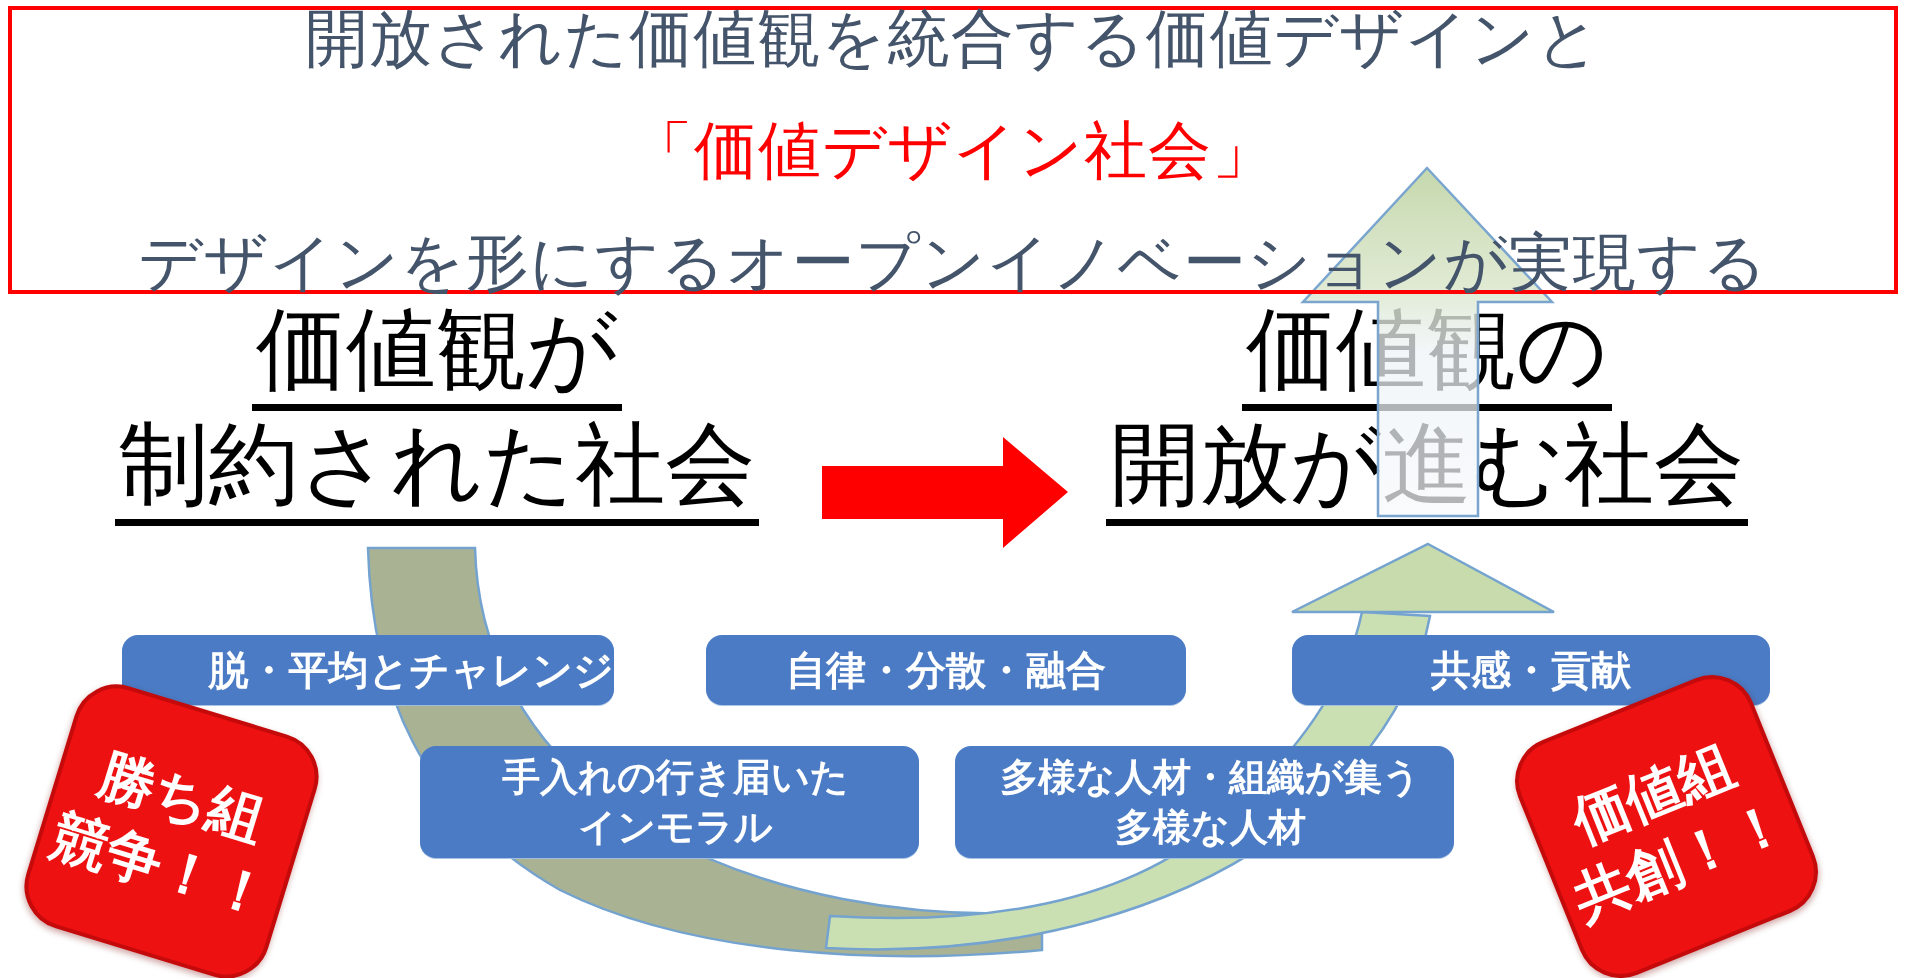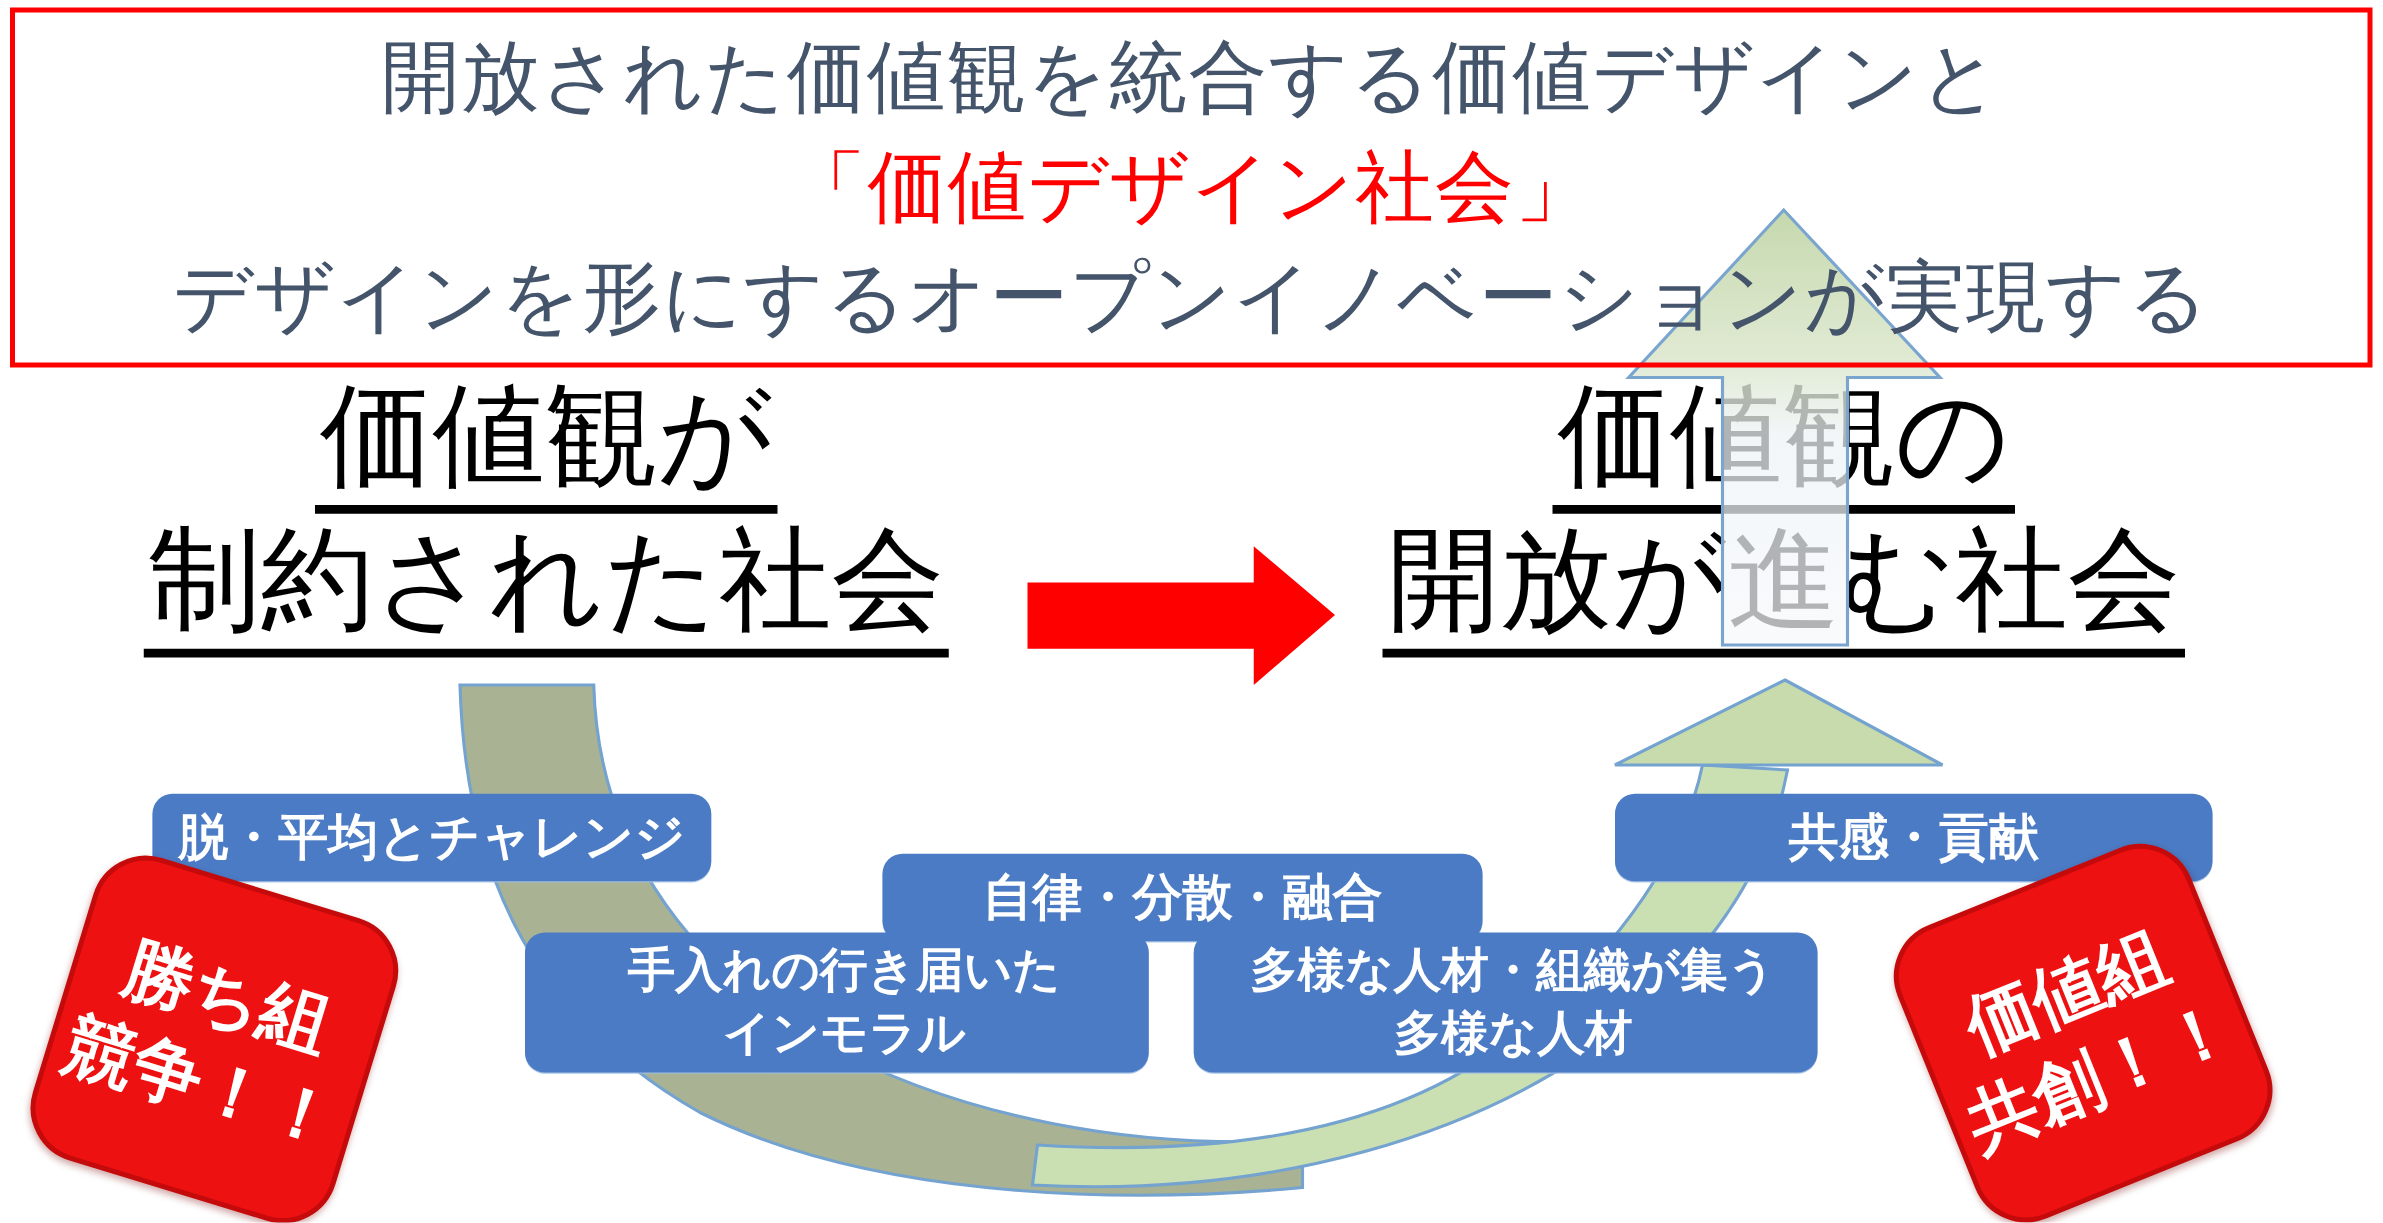--- a/index.html
+++ b/index.html
@@ -7,21 +7,21 @@
     width:1906px;height:978px;position:relative;overflow:hidden;
     background:#ffffff;
     font-family:"Liberation Sans","DejaVu Sans",sans-serif;
   }
   
   .title-box{
     position:absolute;left:8px;top:6px;width:1882px;height:280px;
     border:4px solid var(--accent_red);
     background:transparent;
     display:flex;flex-direction:column;justify-content:center;align-items:center;
-    z-index:4;text-align:center;
+    z-index:4;text-align:center;gap:24px;
   }
   .title-line{
     font-size:63px;line-height:88px;color:var(--title_text);
     white-space:nowrap;letter-spacing:1px;
   }
   .title-line.red{color:var(--accent_red);}
   
   .heading{
     position:absolute;top:296px;width:730px;text-align:center;z-index:2;
     color:var(--heading_black);font-size:90px;line-height:107px;white-space:nowrap;
@@ -37,22 +37,22 @@
   .vbox{
     position:absolute;background:var(--box_blue);border-radius:16px;
     color:var(--white);font-weight:700;text-align:center;
     display:flex;flex-direction:column;justify-content:center;align-items:center;
     z-index:4;box-shadow:0 1px 0 rgba(160,190,225,.9);
   }
   .vbox .l1,.vbox .l2{white-space:nowrap;}
   .vbox .l2:empty{display:none;}
   .vbox.row1{top:635px;height:70px;font-size:40px;line-height:46px;}
   .vbox.row2{top:746px;height:112px;font-size:38px;line-height:50px;padding-left:12px;}
-  #vbox-0{left:122px;width:447px;}
-  #vbox-1{left:706px;width:480px;margin-top:48px;}
+  #vbox-0{left:122px;width:492px;align-items:flex-end;}
+  #vbox-1{left:706px;width:480px;}
   #vbox-2{left:1292px;width:478px;}
   #vbox-3{left:420px;width:487px;}
   #vbox-4{left:955px;width:487px;}
   
   .badge{
     position:absolute;width:245px;height:245px;border-radius:44px;
     background:var(--badge_red);border:4px solid var(--badge_border);
     color:var(--white);font-weight:700;font-size:56px;line-height:72px;
     display:flex;flex-direction:column;justify-content:center;align-items:center;
     z-index:5;text-align:center;white-space:nowrap;

